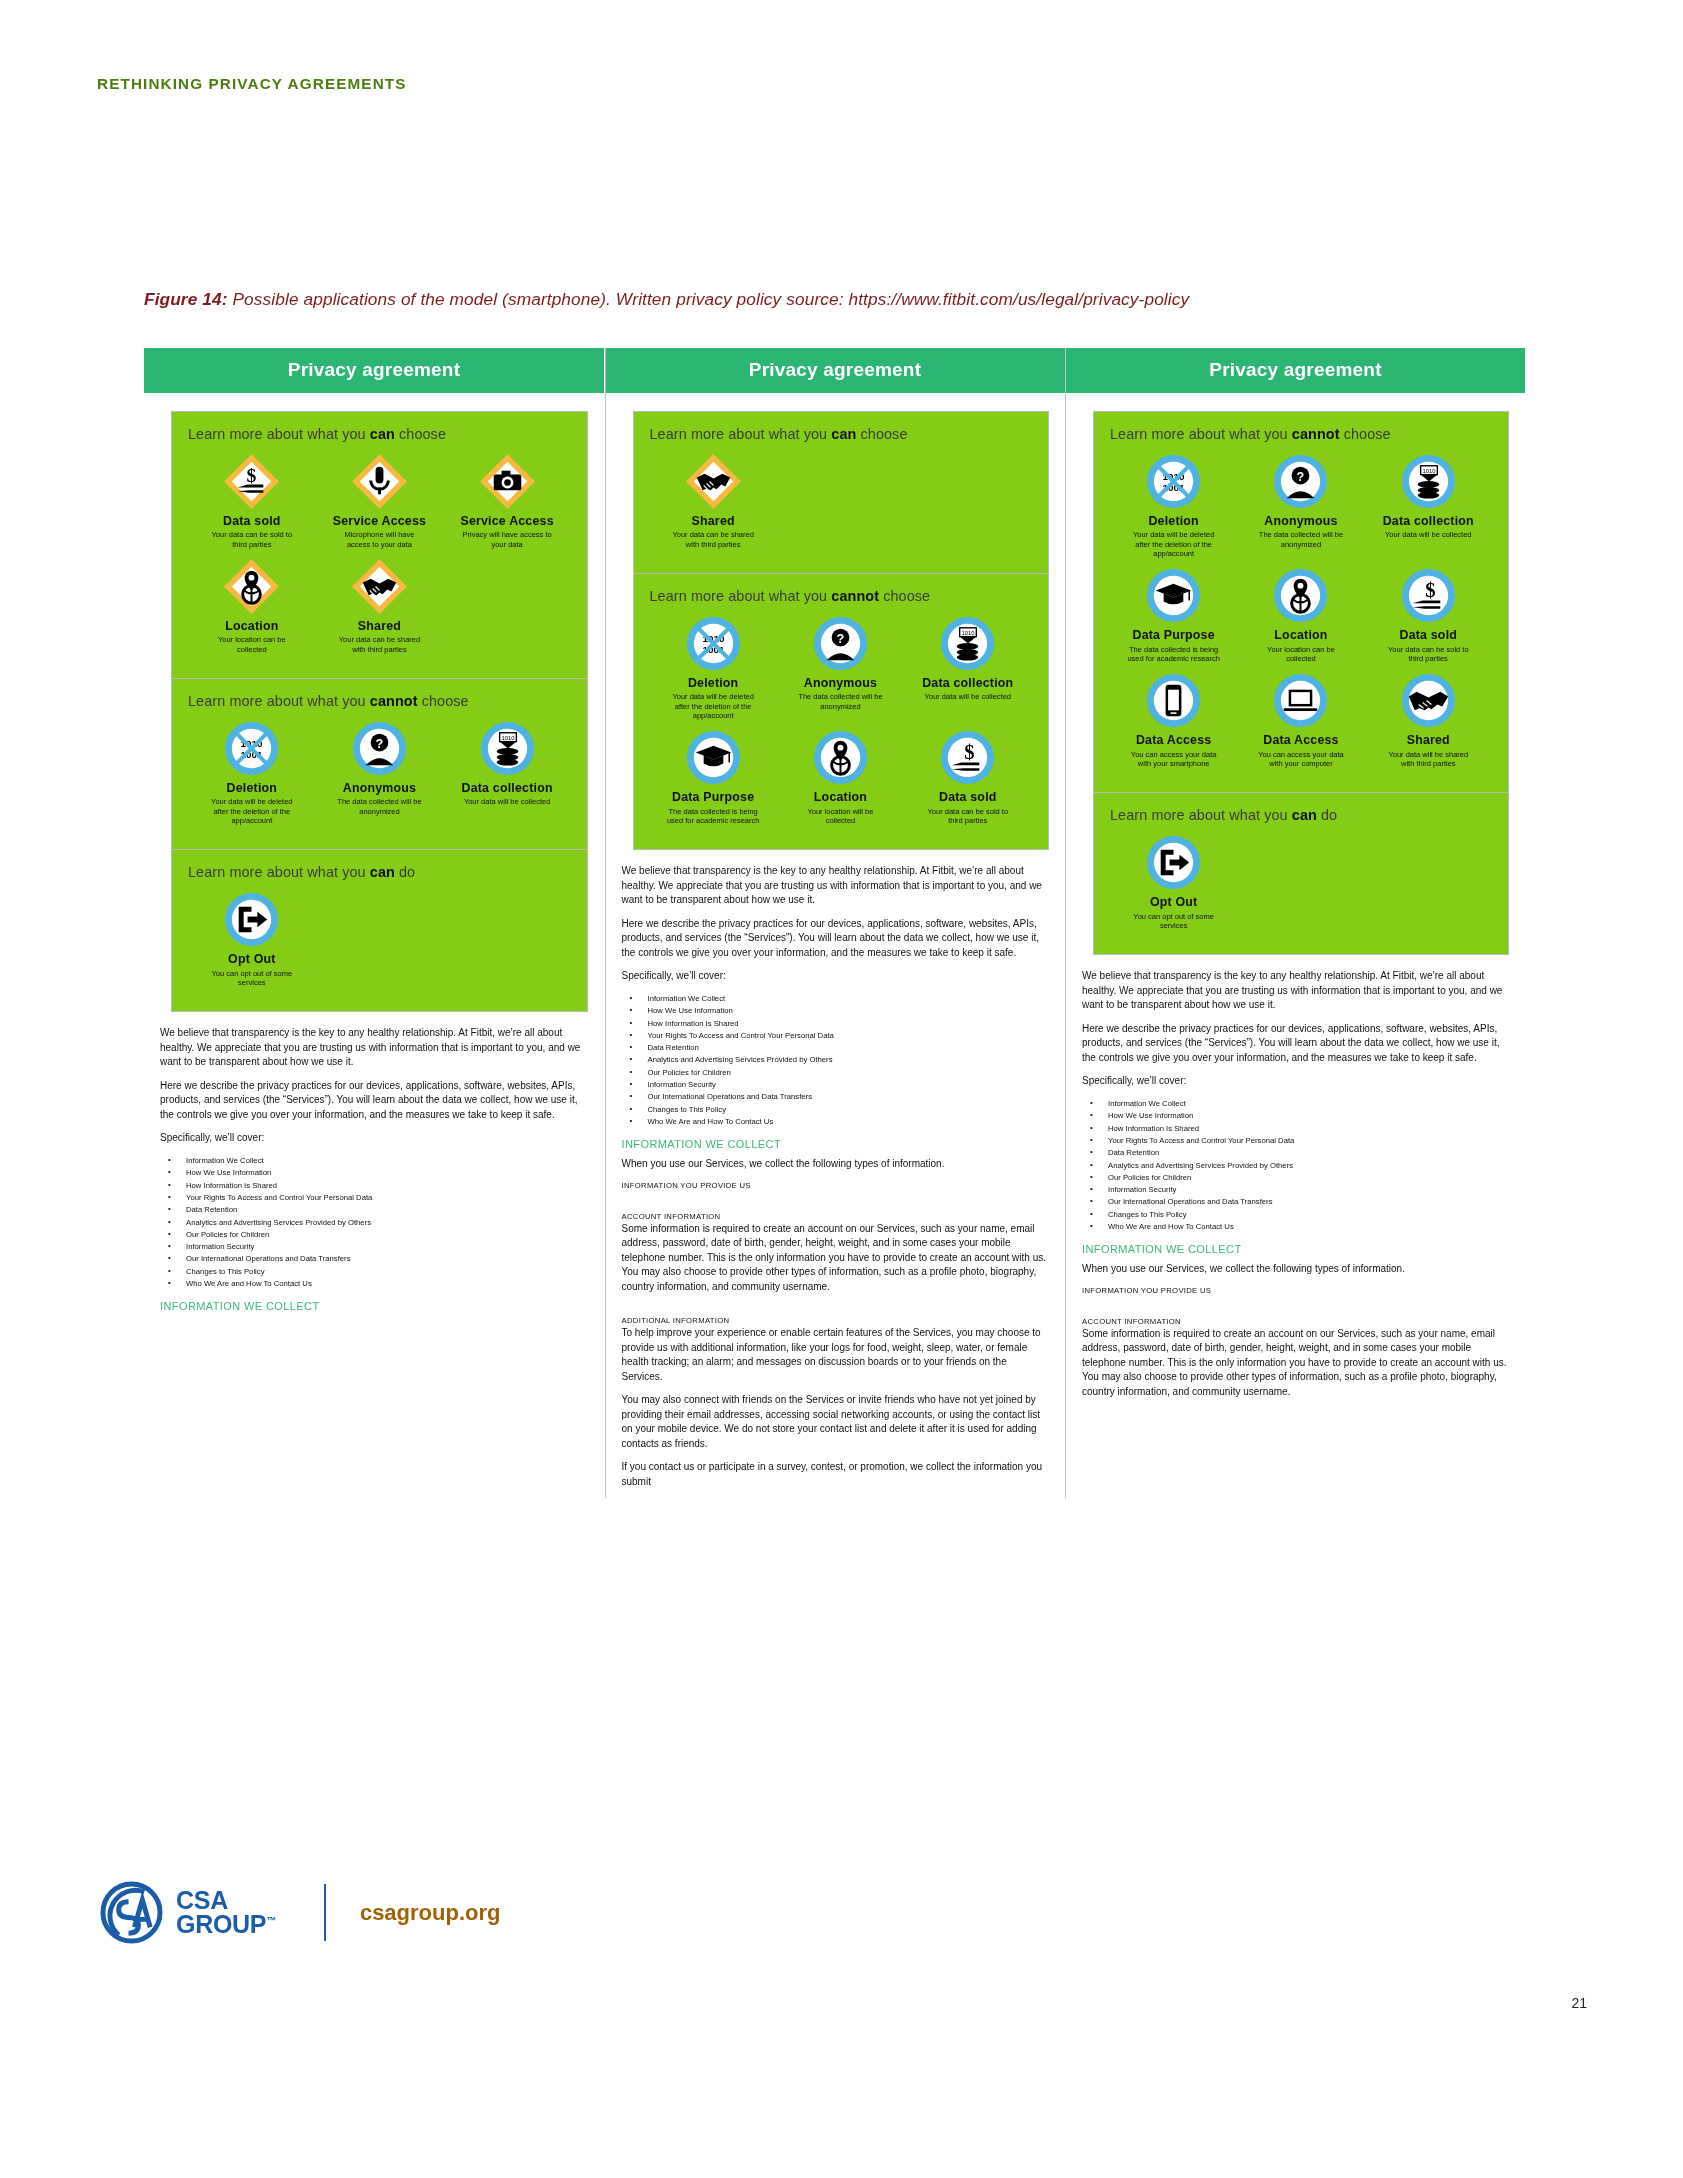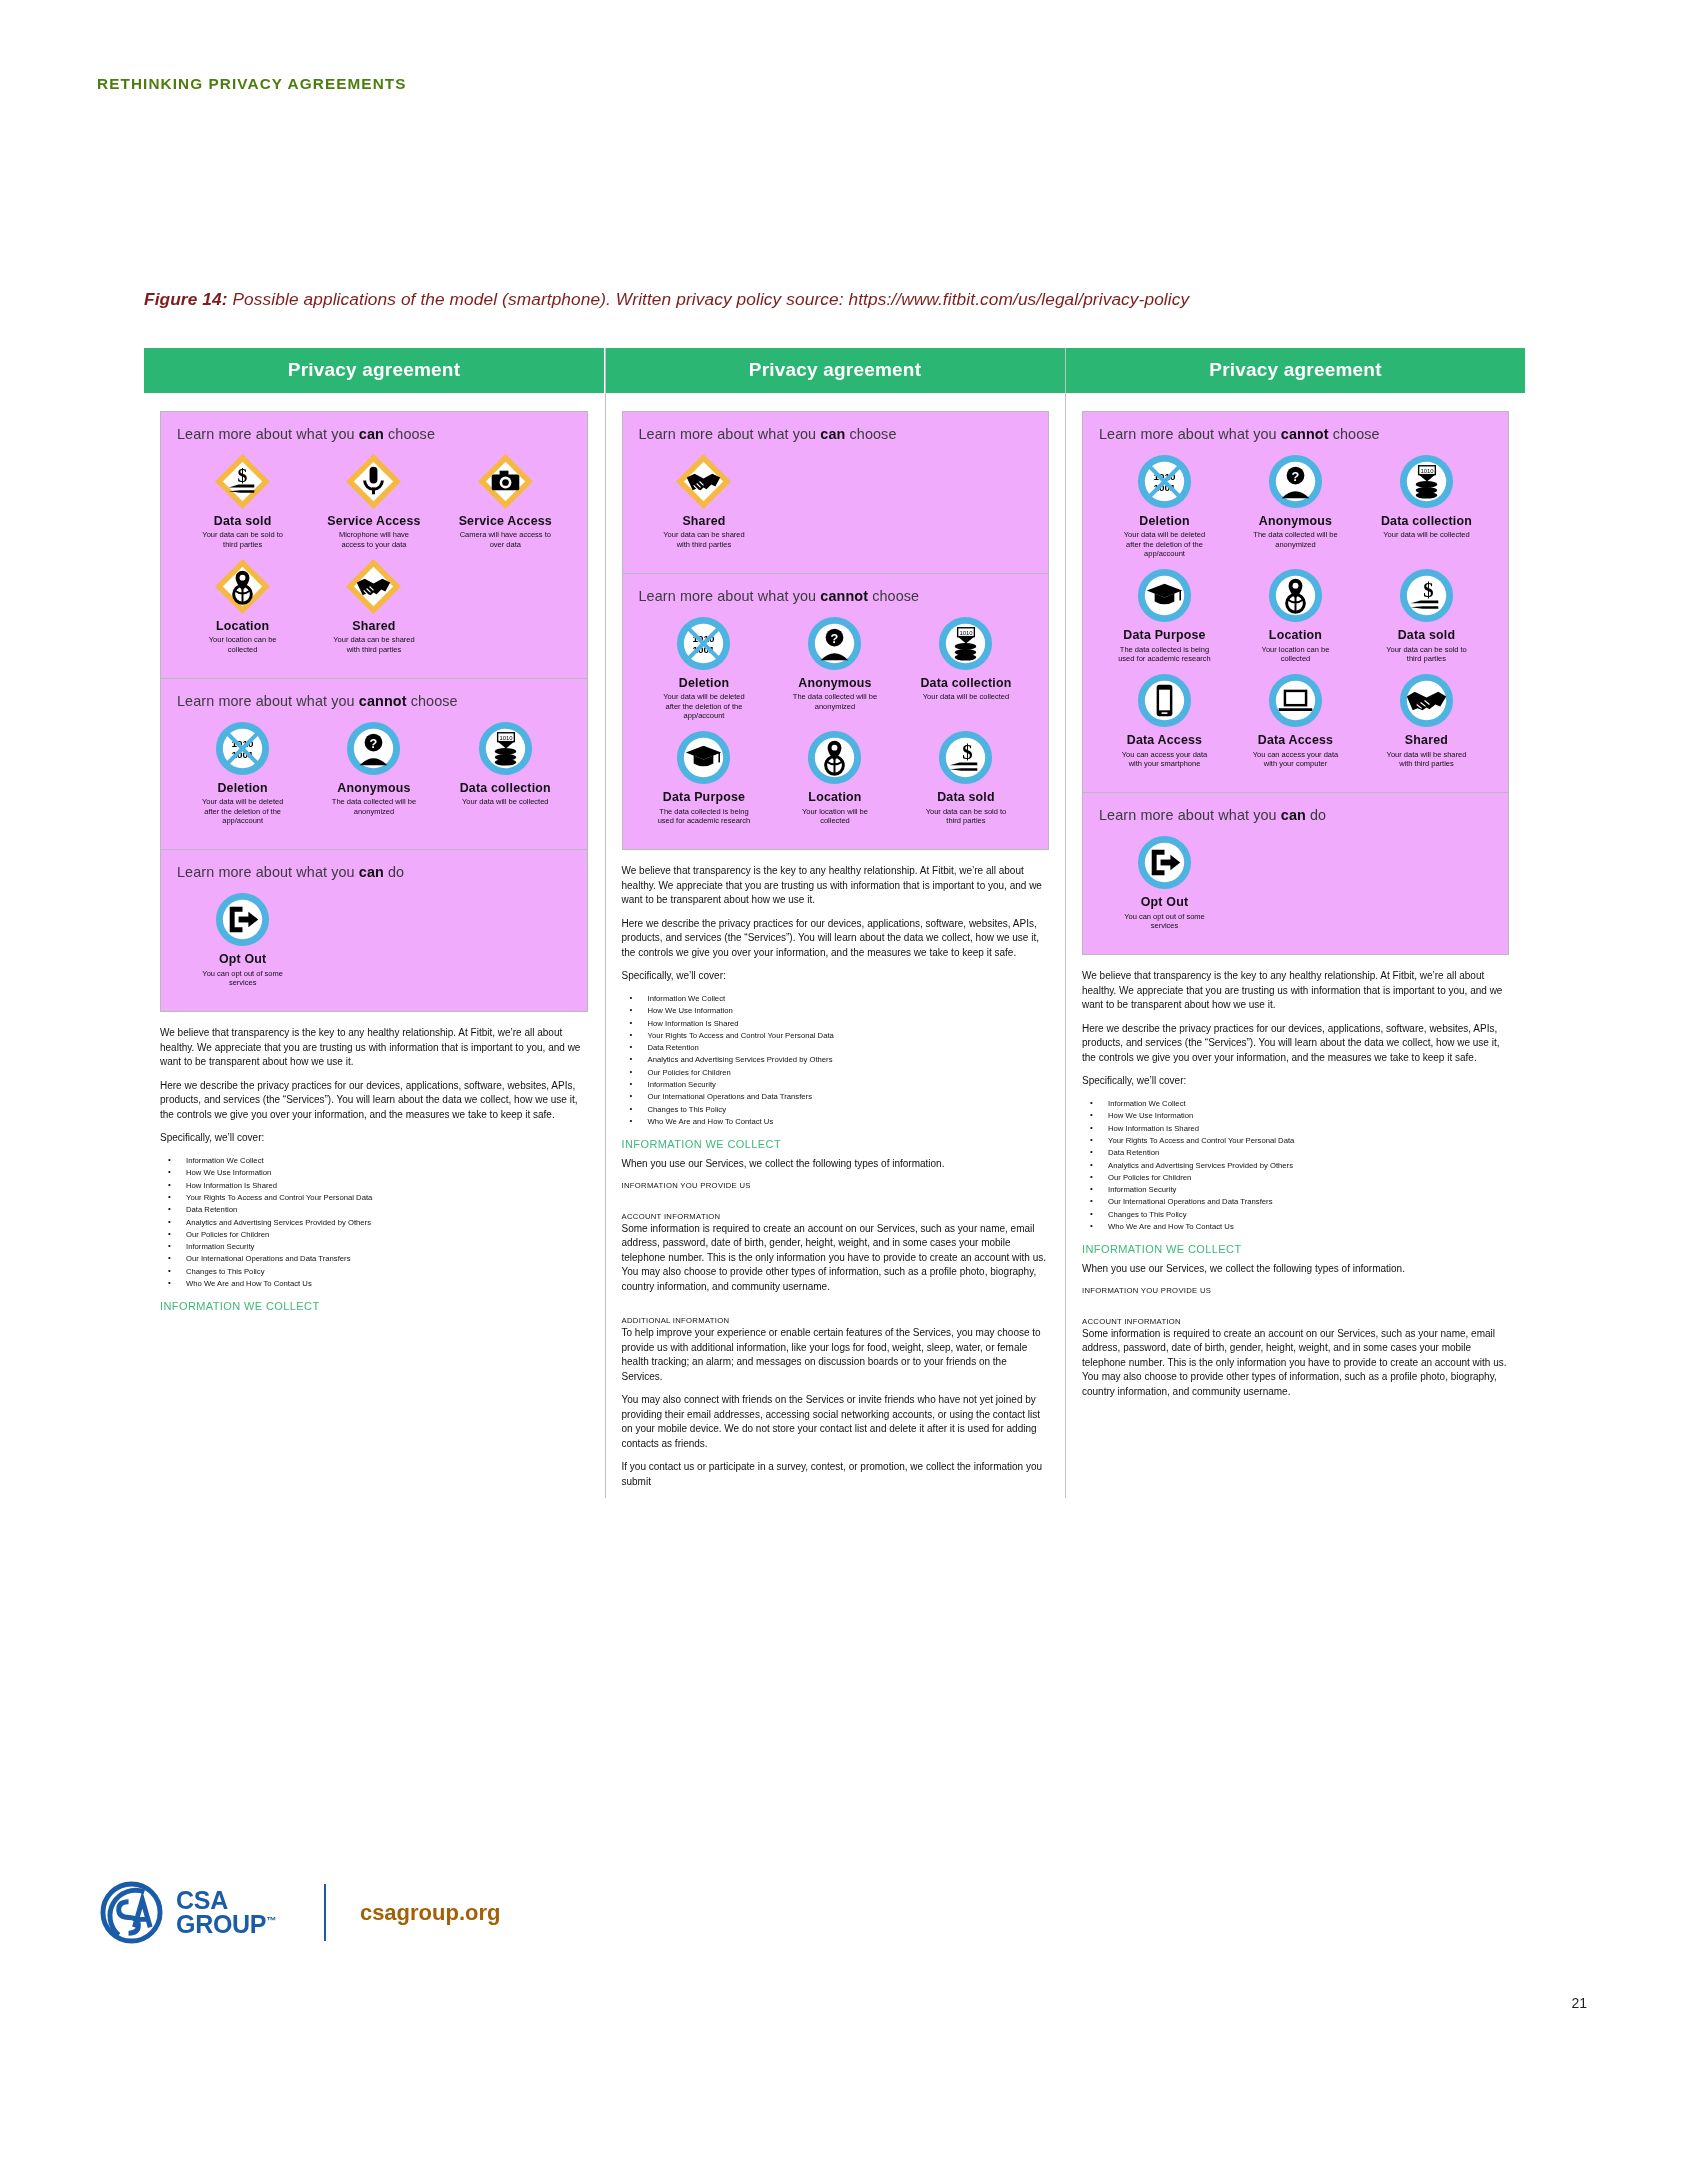--- a/index.html
+++ b/index.html
@@ -33,22 +33,22 @@
   }
   .panel + .panel{border-left:1px solid #bfc3c7;}
   .panel-head{
     background:#2cb673; color:#ffffff;
     text-align:center; font-weight:700; font-size:19px;
     padding:11px 0 12px 0; letter-spacing:0.2px;
     margin:0 0 18px 0;
   }
   .panel:nth-child(2) .panel-head{margin-left:0;}
   .icon-card{
-    background:#f0abfc; border:1px solid #b7babd;
-    margin:0 16px 0 16px; box-sizing:border-box;
+    background:#84cc16; border:1px solid #b7babd;
+    margin:0 16px 0 27px; box-sizing:border-box;
   }
   .icon-card + .icon-card{border-top:none;}
   .sect{padding:14px 16px 16px 16px;}
   .sect-title{
     font-size:14.4px; color:#3b3b3b; font-weight:400;
     margin-bottom:10px; letter-spacing:0.1px;
   }
   .sect-title b{font-weight:700;color:#111;}
   .icon-row{display:flex; gap:0; flex-wrap:wrap;}
   .icon-cell{
@@ -142,21 +142,21 @@
               <svg viewBox="0 0 60 60">
                   <polygon points="30,2 58,30 30,58 2,30" fill="#f5b942"></polygon>
                   <polygon points="30,10 50,30 30,50 10,30" fill="#fff"></polygon>
                   <rect x="16" y="23" width="28" height="16" rx="2" fill="#000"></rect>
                   <rect x="24" y="19" width="9" height="5" fill="#000"></rect>
                   <circle cx="30" cy="31" r="6" fill="#fff"></circle>
                   <circle cx="30" cy="31" r="3.4" fill="#000"></circle>
                 </svg>
             </div>
             <div class="ic-name">Service Access</div>
-            <div class="ic-desc">Camera will have access to over data</div>
+            <div class="ic-desc">Privacy will have access to your data</div>
           </div>
 
           <div class="icon-cell">
             <div class="badge">
               <svg viewBox="0 0 60 60">
                   <polygon points="30,2 58,30 30,58 2,30" fill="#f5b942"></polygon>
                   <polygon points="30,10 50,30 30,50 10,30" fill="#fff"></polygon>
                   <path d="M30 14 a7 7 0 0 1 7 7 c0 6 -7 13 -7 13 s-7 -7 -7 -13 a7 7 0 0 1 7 -7z" fill="#000"></path>
                   <circle cx="30" cy="21" r="3" fill="#fff"></circle>
                   <circle cx="30" cy="38" r="9" fill="none" stroke="#000" stroke-width="3"></circle>

